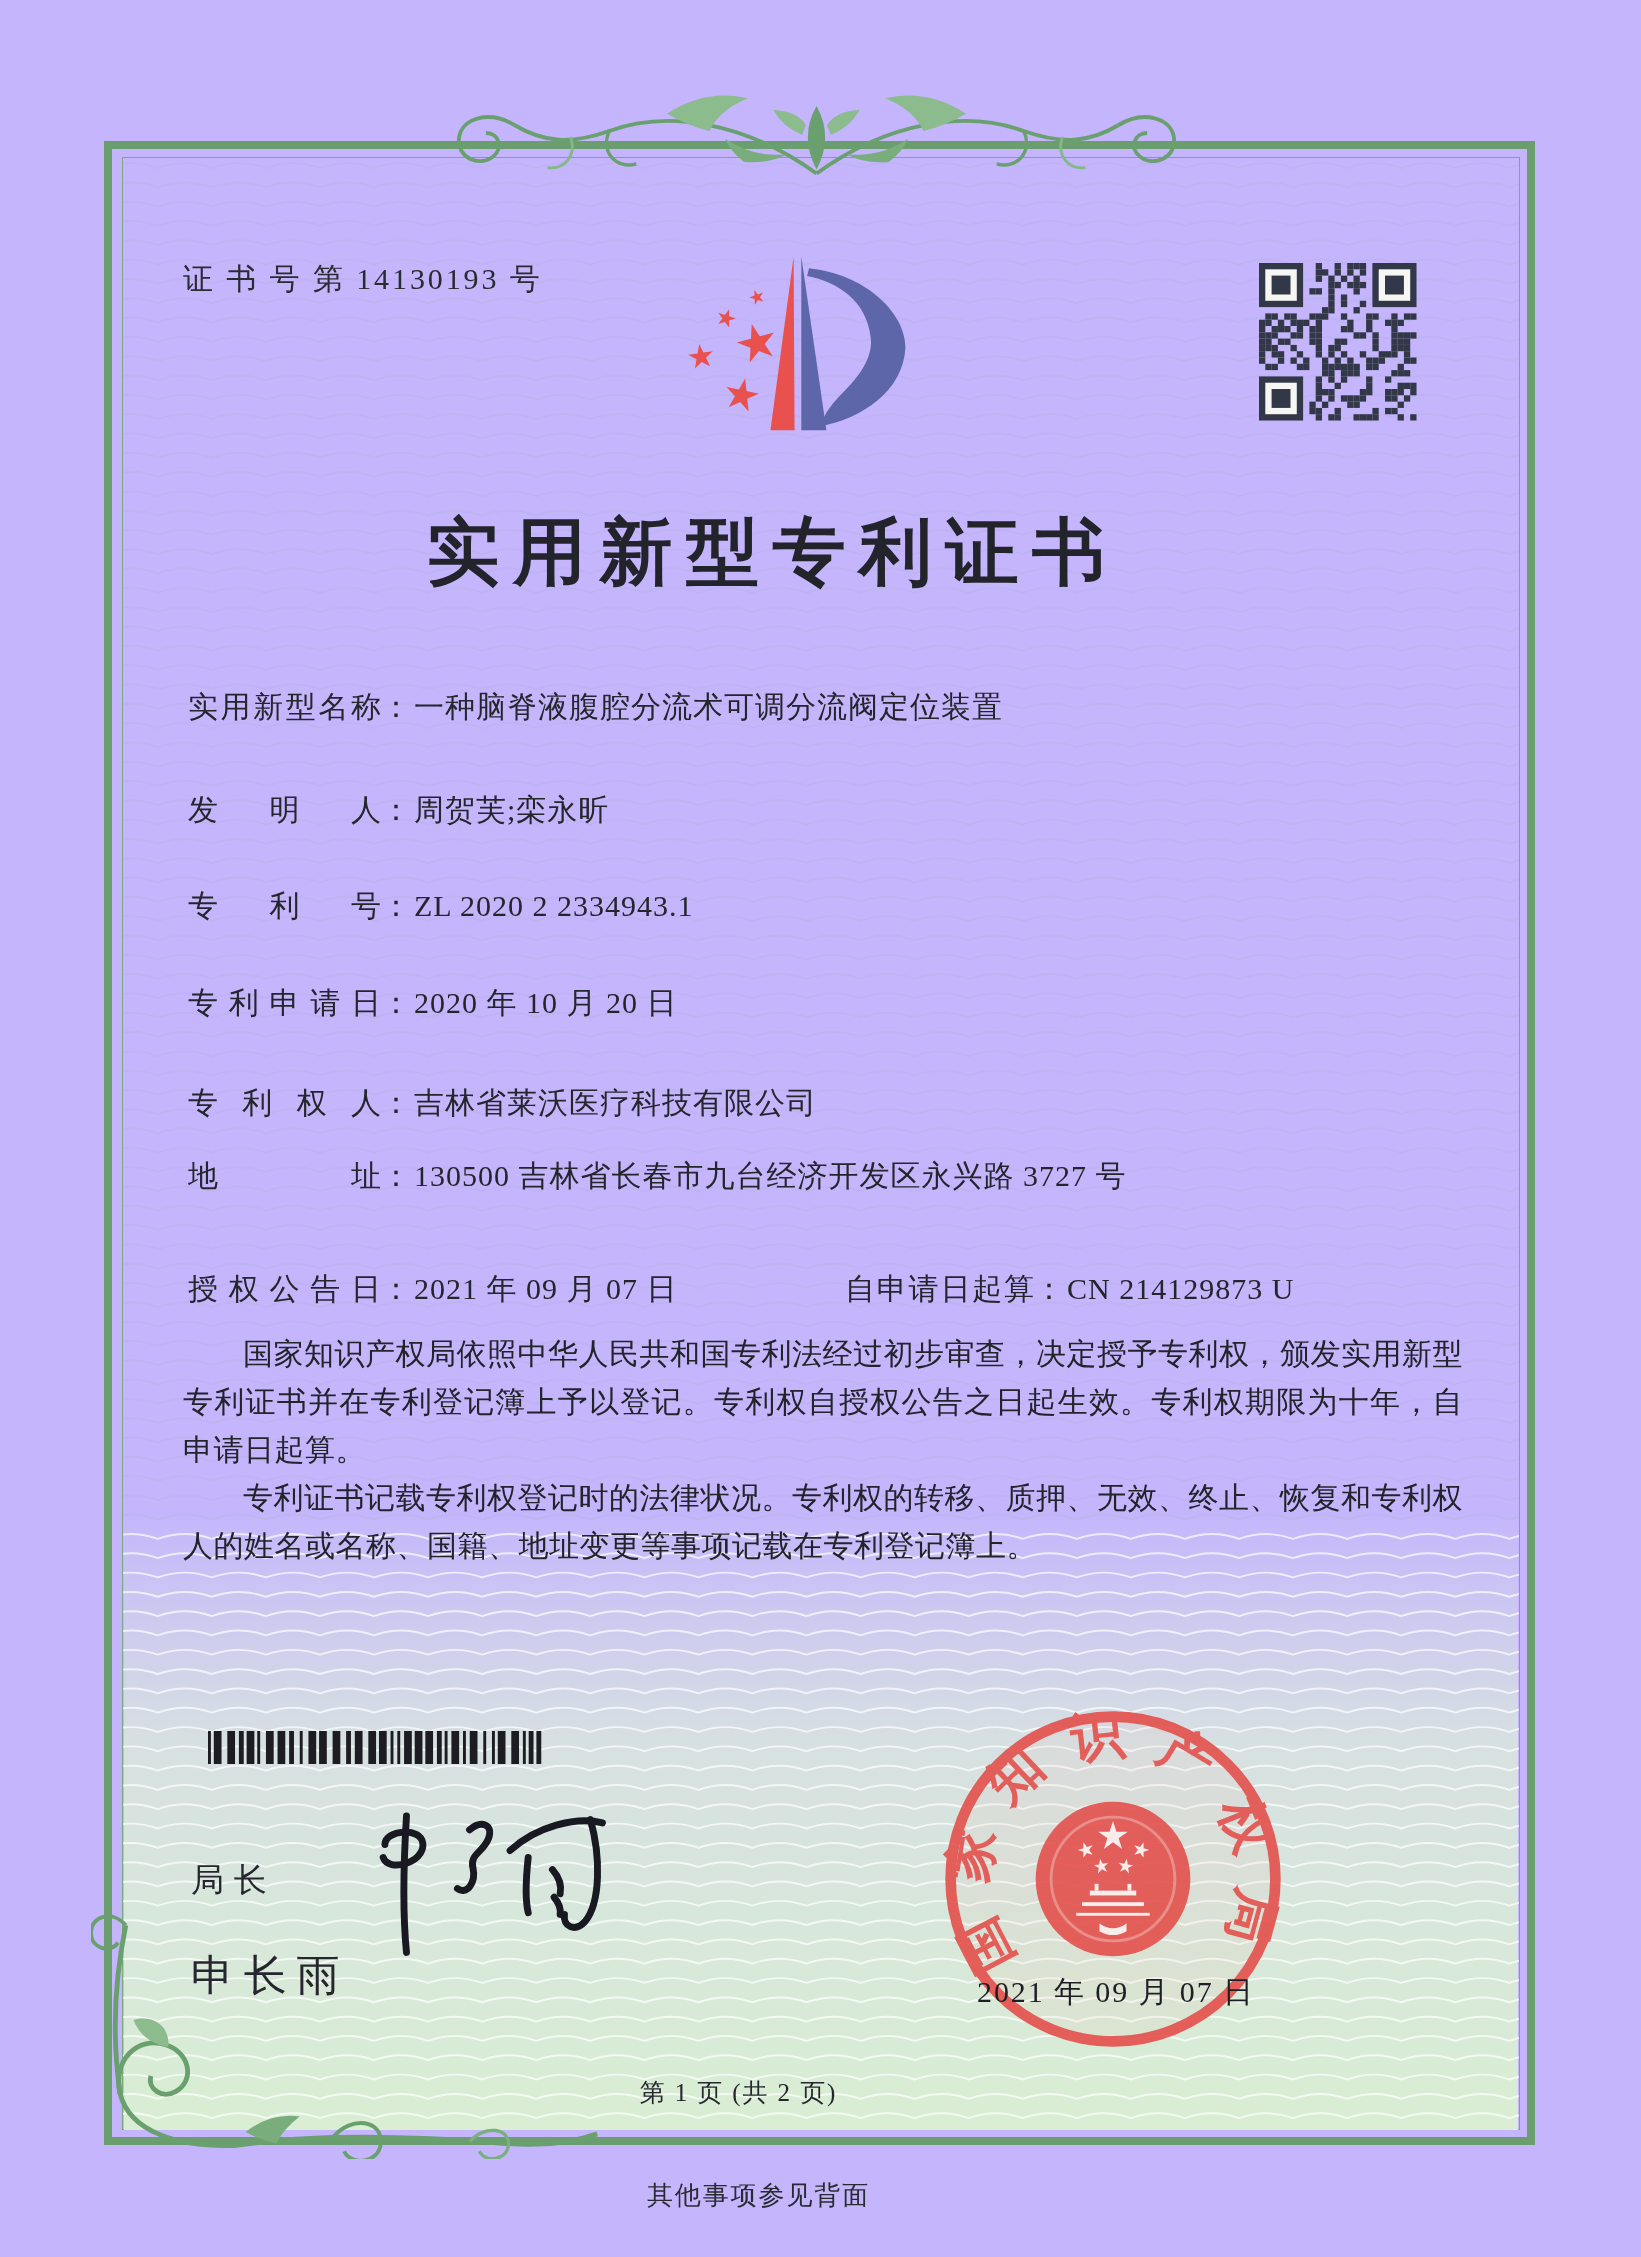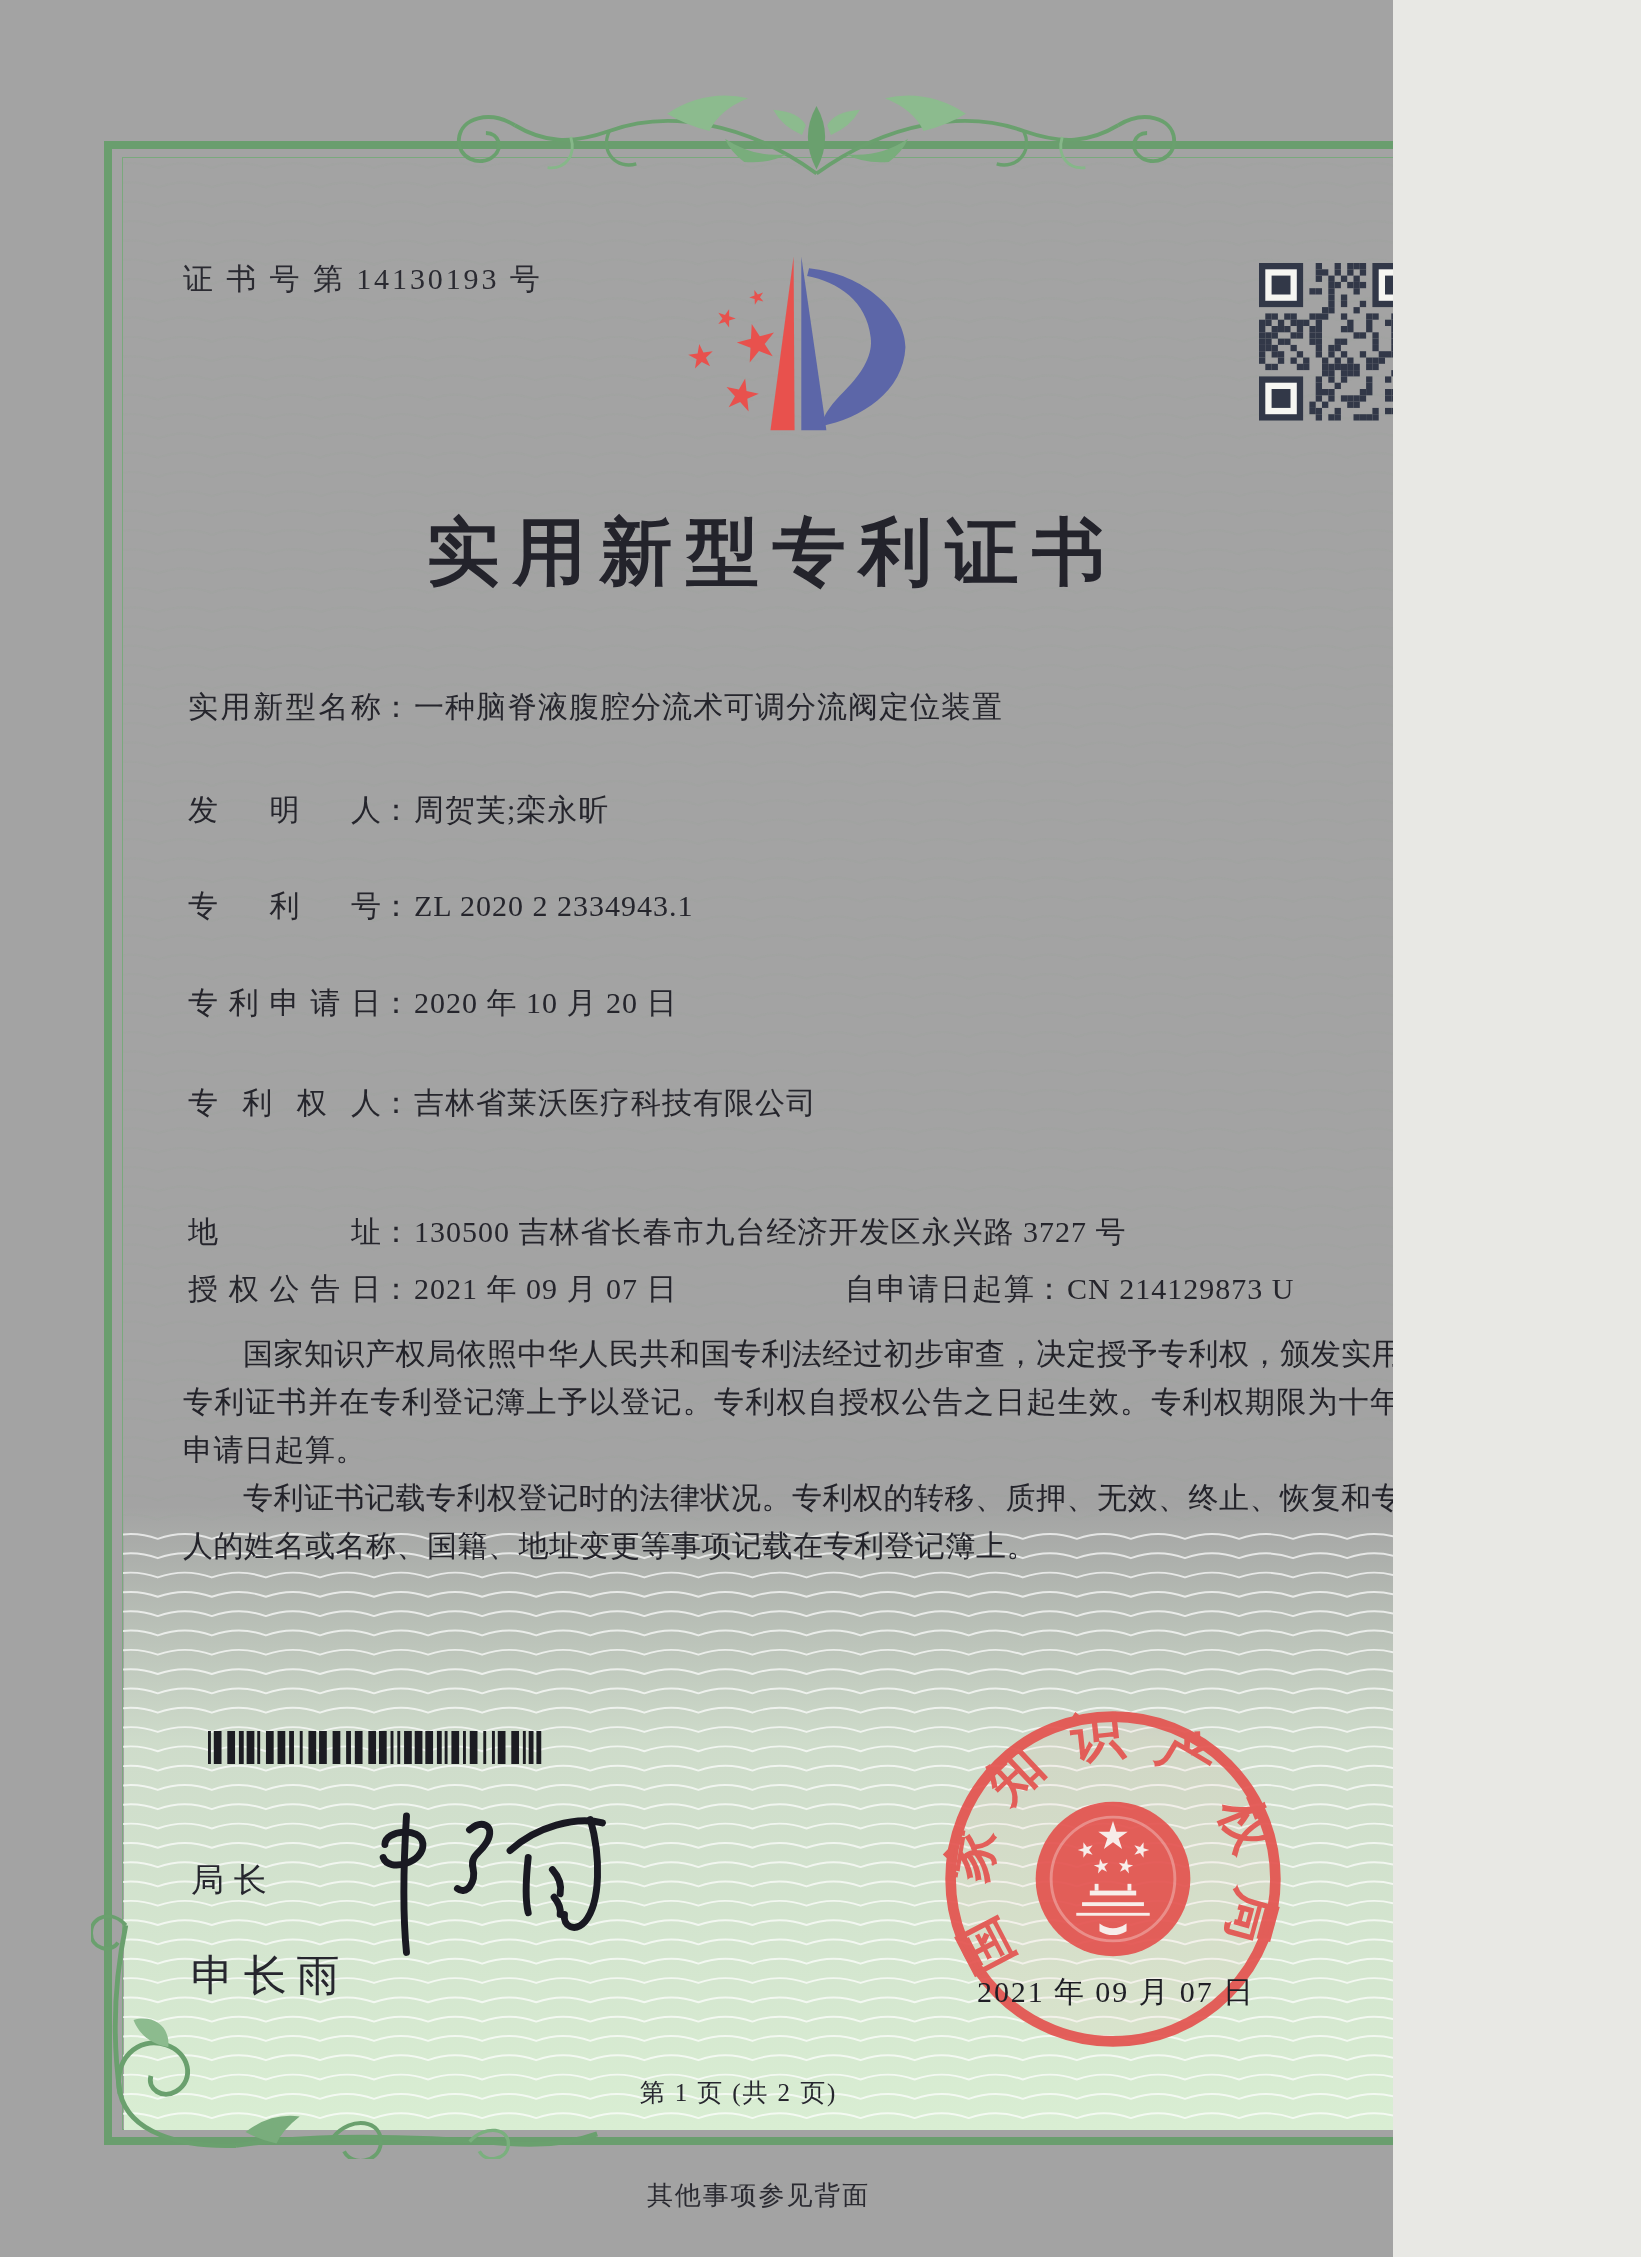--- a/index.html
+++ b/index.html
@@ -1,16 +1,16 @@
 <!DOCTYPE html>
 <html><head>
 <meta charset="utf-8">
 <style>
   html,body{margin:0;padding:0;background:#e8e8e4;}
-  .page{position:relative;width:1393px;height:2257px;background:#a3a3a3;overflow:hidden;
+  .page{position:relative;width:1641px;height:2257px;background:#c4b5fd;overflow:hidden;
         font-family:"Liberation Serif","DejaVu Serif",serif;color:#26262e;}
   
   .frame-outer{position:absolute;left:104px;top:141px;width:1431px;height:2004px;
                border:8.7px solid #6a9e6e;box-sizing:border-box;}
   .frame-inner{position:absolute;left:122px;top:157px;width:1398px;height:1973px;
                border:1.9px solid #7das;border:1.9px solid #7aa97d;box-sizing:border-box;}
   .green-zone{position:absolute;left:124px;top:1506px;width:1394px;height:624px;
               background:linear-gradient(to bottom,rgba(221,239,216,0) 0%,rgba(221,239,216,.75) 38%,#d9eed3 100%);}
   .waves{position:absolute;left:123px;top:158px;width:1396px;height:1971px;pointer-events:none;}
   
@@ -422,21 +422,21 @@
   </div>
   <div class="row" style="top:886px">
     <span class="flabel">专利号</span><span class="fcolon">：</span><span class="fvalue">ZL 2020 2 2334943.1</span>
   </div>
   <div class="row" style="top:983px">
     <span class="flabel">专利申请日</span><span class="fcolon">：</span><span class="fvalue">2020 年 10 月 20 日</span>
   </div>
   <div class="row" style="top:1083px">
     <span class="flabel">专利权人</span><span class="fcolon">：</span><span class="fvalue">吉林省莱沃医疗科技有限公司</span>
   </div>
-  <div class="row" style="top:1212px">
+  <div class="row" style="top:1156px">
     <span class="flabel">地址</span><span class="fcolon">：</span><span class="fvalue">130500  吉林省长春市九台经济开发区永兴路 3727 号</span>
   </div>
   <div class="row" style="top:1269px;width:1352px">
     <span class="flabel">授权公告日</span><span class="fcolon">：</span><span class="fvalue">2021 年 09 月 07 日</span>
     <span class="grp2">
       <span class="flabel">自申请日起算</span><span class="fcolon">：</span><span class="fvalue">CN 214129873 U</span>
     </span>
   </div>
 
   <div class="paras">

